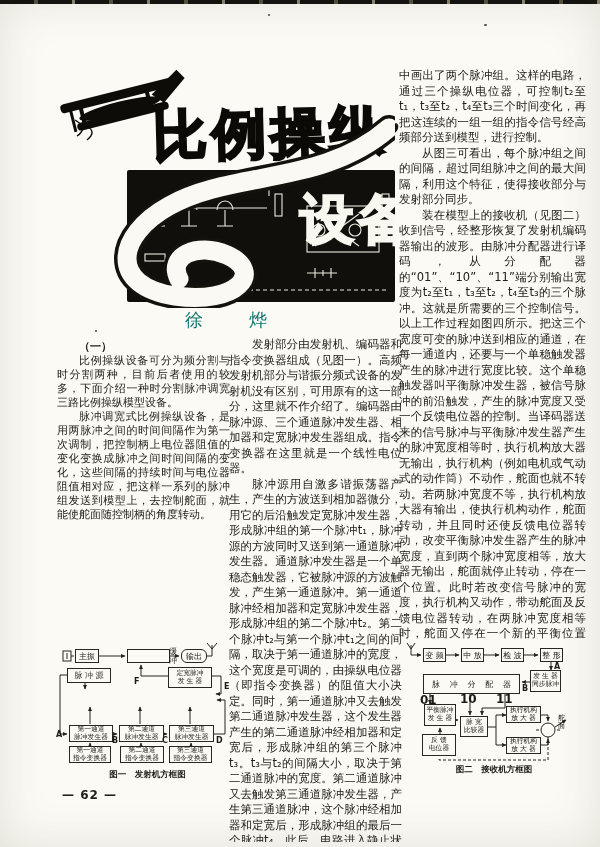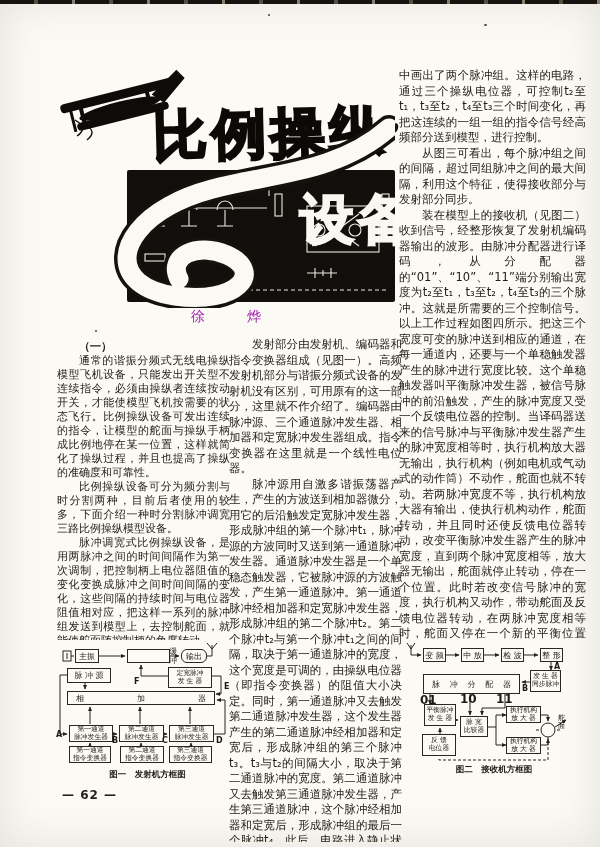--- a/index.html
+++ b/index.html
@@ -25,21 +25,21 @@
   .col p{margin:0;font-size:11.5px;line-height:15.5px;text-align:justify;text-indent:2em;color:#23201a;}
   .col-left{left:57px;top:340px;width:173px;height:300px;}
   .col-left p{font-size:11px;line-height:14px;}
   .col-mid{left:229px;top:337px;width:173px;height:505px;}
   .col-right{left:399px;top:68px;width:187px;height:572px;}
   .col p.no-indent{text-indent:0;}
   .sec-head{font-size:12px;font-weight:bold;text-align:center;margin:0 0 5px 0;}
 
   
   .header-art{position:absolute;left:57px;top:58px;width:338px;height:250px;}
-  .author{position:absolute;left:57px;top:308px;width:338px;text-align:center;font-size:14px;letter-spacing:14px;text-indent:14px;color:#a21caf;}
+  .author{position:absolute;left:57px;top:308px;width:338px;text-align:center;font-size:18px;letter-spacing:14px;text-indent:14px;color:#0f766e;}
 
   
   .fig{position:absolute;}
   .fig svg.wires{position:absolute;left:0;top:0;}
   .block{
     position:absolute;border:1.2px solid #2a2620;background:#fbfaf5;
     display:flex;flex-direction:column;align-items:center;justify-content:center;
     text-align:center;color:#1d1a15;box-sizing:border-box;
   }
   .block span{display:block;width:100%;}
@@ -104,21 +104,20 @@
       <path d="M332,70 C266,128 176,112 112,148 C58,178 52,228 118,238 C180,247 208,214 170,197 C140,184 110,198 122,221" stroke="#faf9f3" stroke-width="19" fill="none" stroke-linecap="round"></path>
 
       <text x="243" y="180" font-size="54" font-weight="900" letter-spacing="4" fill="#f8f7f0" stroke="#f8f7f0" stroke-width="2" paint-order="stroke">设备</text>
     </svg>
   </div>
 
   <div class="author">徐　烨</div>
 
   <div class="col col-left">
     <p class="sec-head">（一）</p>
-    <p>通常的谐振分频式无线电操纵模型飞机设备，只能发出开关型不连续指令，必须由操纵者连续按动开关，才能使模型飞机按需要的状态飞行。比例操纵设备可发出连续的指令，让模型的舵面与操纵手柄成比例地停在某一位置，这样就简化了操纵过程，并且也提高了操纵的准确度和可靠性。</p>
     <p>比例操纵设备可分为频分割与时分割两种，目前后者使用的较多，下面介绍一种时分割脉冲调宽三路比例操纵模型设备。</p>
     <p>脉冲调宽式比例操纵设备，是用两脉冲之间的时间间隔作为第一次调制，把控制柄上电位器阻值的变化变换成脉冲之间时间间隔的变化，这些间隔的持续时间与电位器阻值相对应，把这样一系列的脉冲组发送到模型上，去控制舵面，就能使舵面随控制柄的角度转动。</p>
   </div>
 
   <div class="col col-mid">
     <p>发射部分由发射机、编码器和指令变换器组成（见图一）。高频发射机部分与谐振分频式设备的发射机没有区别，可用原有的这一部分，这里就不作介绍了。编码器由脉冲源、三个通道脉冲发生器、相加器和定宽脉冲发生器组成。指令变换器在这里就是一个线性电位器。</p>
     <p>脉冲源用自激多谐振荡器产生，产生的方波送到相加器微分，用它的后沿触发定宽脉冲发生器，形成脉冲组的第一个脉冲t₁，脉冲源的方波同时又送到第一通道脉冲发生器。通道脉冲发生器是一个单稳态触发器，它被脉冲源的方波触发，产生第一通道脉冲。第一通道脉冲经相加器和定宽脉冲发生器，形成脉冲组的第二个脉冲t₂。第二个脉冲t₂与第一个脉冲t₁之间的间隔，取决于第一通道脉冲的宽度，这个宽度是可调的，由操纵电位器（即指令变换器）的阻值大小决定。同时，第一通道脉冲又去触发第二通道脉冲发生器，这个发生器产生的第二通道脉冲经相加器和定宽后，形成脉冲组的第三个脉冲t₃。t₃与t₂的间隔大小，取决于第二通道脉冲的宽度。第二通道脉冲又去触发第三通道脉冲发生器，产生第三通道脉冲，这个脉冲经相加器和定宽后，形成脉冲组的最后一个脉冲t₄。此后，电路进入静止状态，等到脉冲源又发出新的信号后，再重复上述过程，产生第二组脉冲。以上所说的工作过程如图三所示，在图三</p>
   </div>
 
   <div class="col col-right">
@@ -168,23 +167,20 @@
     <div class="block b1" style="left:126px;top:7px;width:26px;height:14px;border-radius:6px;">
         <span>输出</span>
       </div>
     <div class="block b1" style="left:12px;top:26px;width:44px;height:15px;align-items:flex-end;">
         <span>脉 冲 源</span>
       </div>
     <div class="block b2" style="left:113px;top:25px;width:44px;height:21px;">
       <span>定宽脉冲</span>
         <span>发 生 器</span>
     </div>
-    <div class="block spread" style="left:12px;top:49px;width:148px;height:14px;">
-        <span>相加器</span>
-      </div>
 
     <div class="block b2" style="left:14px;top:83px;width:44px;height:17px;">
       <span>第一通道</span>
         <span>脉冲发生器</span>
     </div>
     <div class="block b2" style="left:64px;top:83px;width:45px;height:17px;">
       <span>第二通道</span>
         <span>脉冲发生器</span>
     </div>
     <div class="block b2" style="left:114px;top:83px;width:45px;height:17px;">

